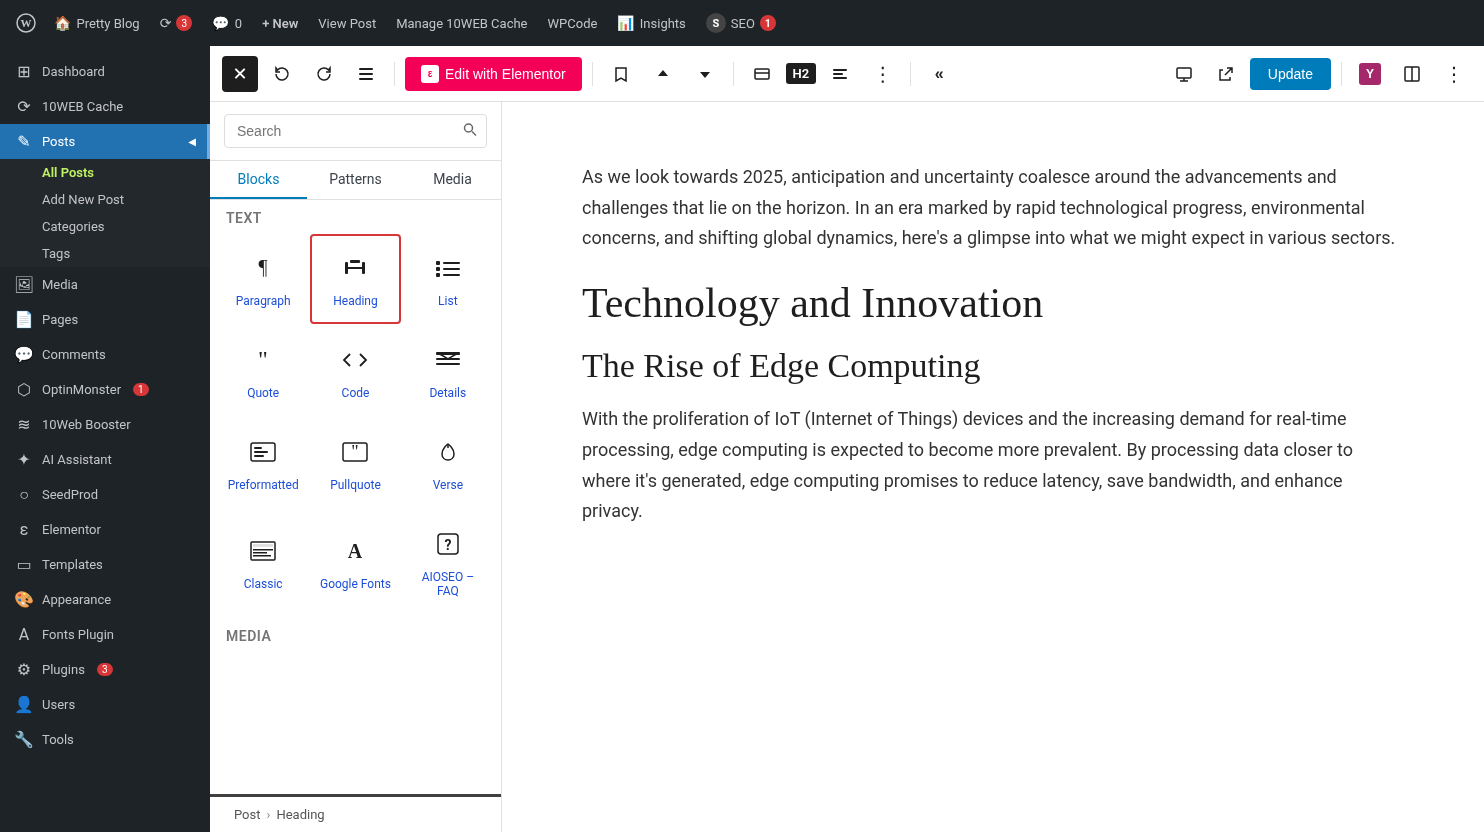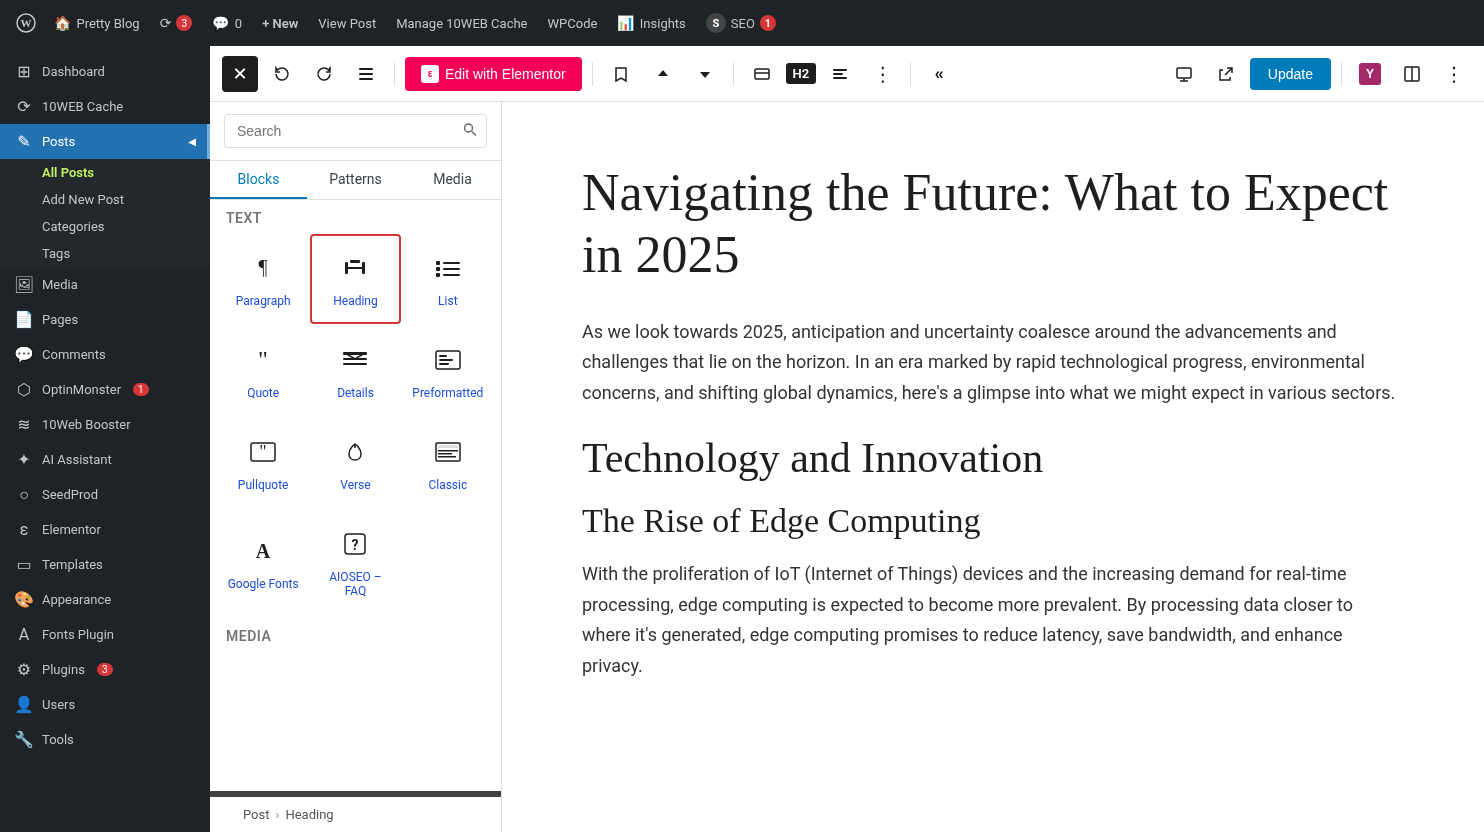--- a/index.html
+++ b/index.html
@@ -268,22 +268,22 @@
       text-align: center;
     }
 
     .block-panel-scroll {
       overflow-y: auto;
       flex: 1;
     }
 
     
     .block-breadcrumb {
-      border-top: 6px solid #404040;
-      padding: 10px 33px;
+      border-top: 3px solid #404040;
+      padding: 10px 24px;
       font-size: 13px;
       color: #555;
       display: flex;
       align-items: center;
       gap: 6px;
     }
     .bc-sep { color: #888; }
 
     
     .content-area {
@@ -622,20 +622,29 @@
 
               <div class="block-item">
                 <div class="block-item-icon">
                   <svg width="28" height="28" viewBox="0 0 28 28">
                     <text x="14" y="21" text-anchor="middle" font-size="24" fill="#1e1e1e" font-family="serif">"</text>
                   </svg>
                 </div>
                 <span class="block-item-label">Quote</span>
               </div>
 
+              <div class="block-item">
+                <div class="block-item-icon">
+                  <svg width="28" height="28" viewBox="0 0 28 28" fill="none" stroke="#1e1e1e" stroke-width="1.8">
+                    <polyline points="9,8 3,14 9,20"></polyline>
+                    <polyline points="19,8 25,14 19,20"></polyline>
+                  </svg>
+                </div>
+                <span class="block-item-label">Code</span>
+              </div>
 
               <div class="block-item">
                 <div class="block-item-icon">
                   <svg width="28" height="28" viewBox="0 0 28 28">
                     <rect x="2" y="6" width="24" height="3" rx="1" fill="#1e1e1e"></rect>
                     <rect x="2" y="12" width="24" height="2" rx="1" fill="#1e1e1e"></rect>
                     <rect x="2" y="17" width="24" height="2" rx="1" fill="#1e1e1e"></rect>
                     <rect x="6" y="7" width="16" height="0" fill="none"></rect>
                     <polyline points="4,7 14,13 24,7" fill="none" stroke="#1e1e1e" stroke-width="1.5"></polyline>
                   </svg>
@@ -714,21 +723,20 @@
 
           <div class="block-breadcrumb">
             <span style="cursor:pointer;">Post</span>
             <span class="bc-sep">›</span>
             <span style="cursor:pointer;">Heading</span>
           </div>
         </div>
 
         <div class="content-area">
           <div class="post-body">
-            <h1 class="post-title">Navigating the Future: What to Expect in 2025</h1>
             <p>As we look towards 2025, anticipation and uncertainty coalesce around the advancements and challenges that lie on the horizon. In an era marked by rapid technological progress, environmental concerns, and shifting global dynamics, here's a glimpse into what we might expect in various sectors.</p>
             <h2>Technology and Innovation</h2>
             <h3>The Rise of Edge Computing</h3>
             <p>With the proliferation of IoT (Internet of Things) devices and the increasing demand for real-time processing, edge computing is expected to become more prevalent. By processing data closer to where it's generated, edge computing promises to reduce latency, save bandwidth, and enhance privacy.</p>
           </div>
         </div>
       </div>
     </div>
   </div>
 </div>

